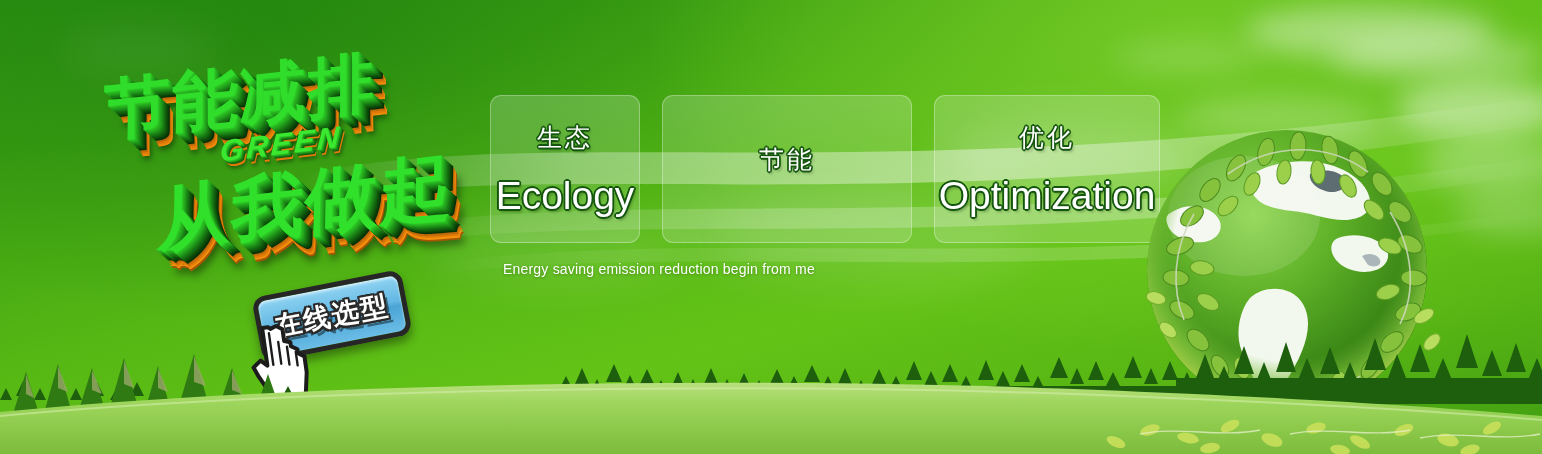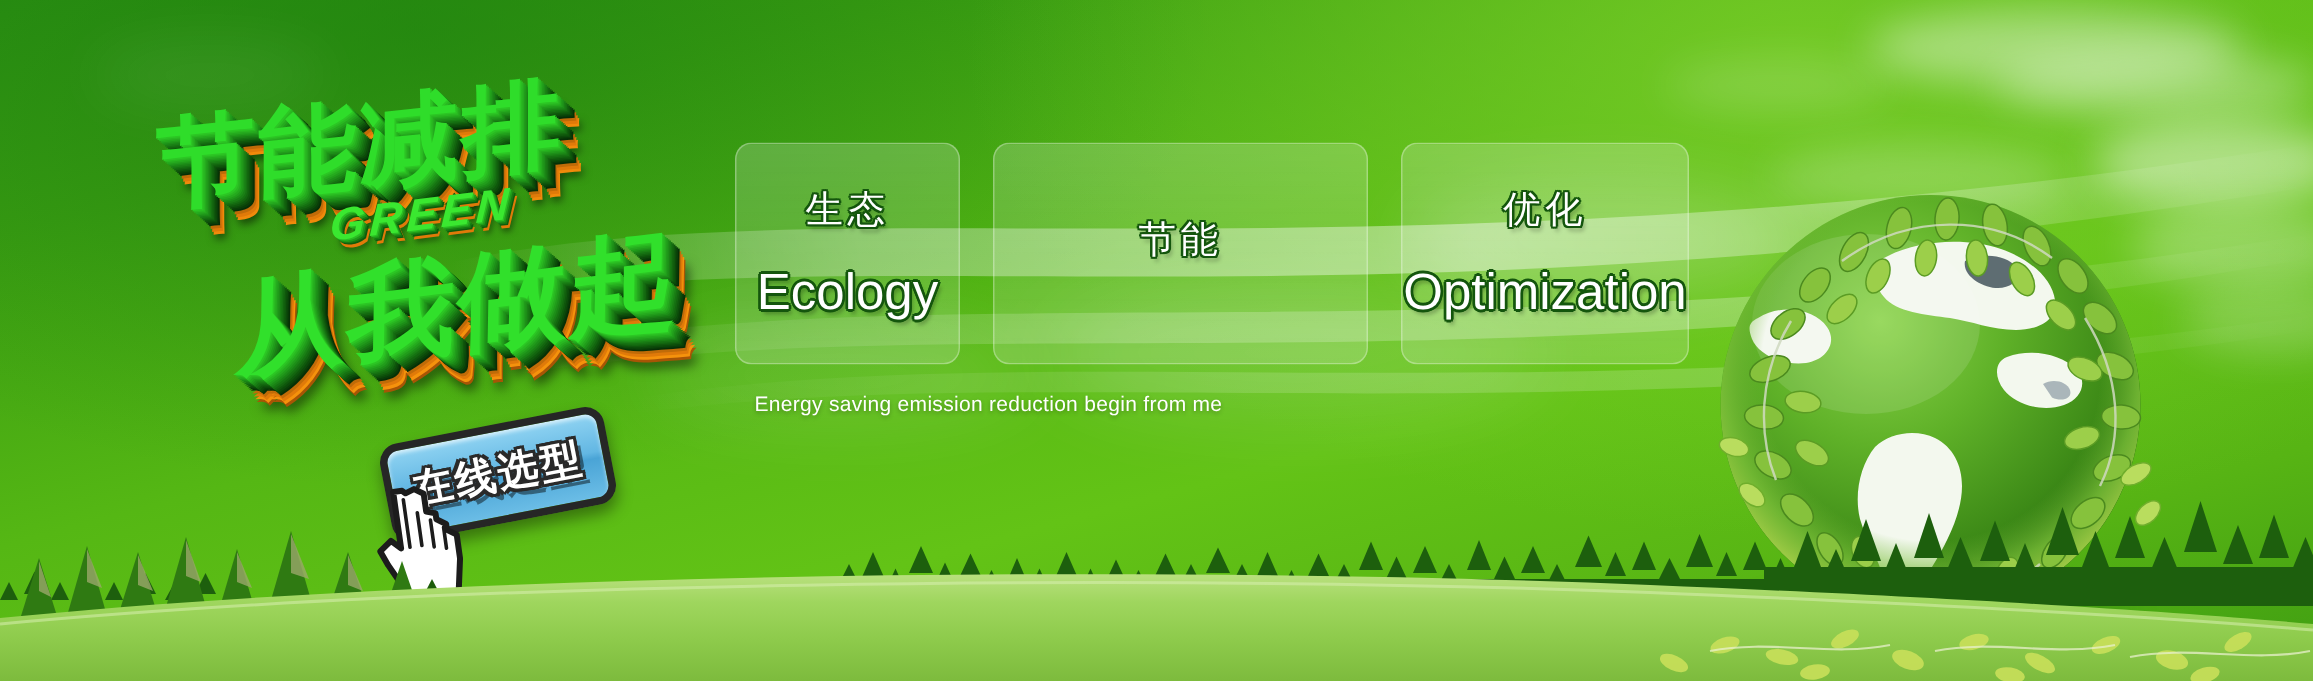--- a/index.html
+++ b/index.html
@@ -92,30 +92,30 @@
   .cards { position:absolute; left:490px; top:95px; display:flex; gap:22px; }
   .card {
     height:148px; border-radius:11px;
     background:linear-gradient(180deg, rgba(255,255,255,.20) 0%, rgba(255,255,255,.13) 55%, rgba(255,255,255,.17) 100%);
     border:1px solid rgba(255,255,255,.30);
     display:flex; flex-direction:column; align-items:center; justify-content:center;
     backdrop-filter:blur(0.5px);
   }
   .card.c1 { width:150px; }
   .card.c2 { width:250px;text-align:right; }
-  .card.c3 { width:192px; }
+  .card.c3 { width:226px; }
   .card-cn {
     font-size:25px; color:#ffffff; letter-spacing:3px; margin-bottom:20px;
     text-shadow:
       -1.6px 0 0 #14560d, 1.6px 0 0 #14560d, 0 -1.6px 0 #14560d, 0 1.6px 0 #14560d,
       -1.2px -1.2px 0 #14560d, 1.2px -1.2px 0 #14560d, -1.2px 1.2px 0 #14560d, 1.2px 1.2px 0 #14560d,
       2px 3px 3px rgba(0,0,0,.30);
   }
   .card-en {
-    font-size:34px; color:#ffffff; letter-spacing:0px;
+    font-size:39px; color:#ffffff; letter-spacing:0px;
     text-shadow:
       -1.8px 0 0 #14560d, 1.8px 0 0 #14560d, 0 -1.8px 0 #14560d, 0 1.8px 0 #14560d,
       -1.3px -1.3px 0 #14560d, 1.3px -1.3px 0 #14560d, -1.3px 1.3px 0 #14560d, 1.3px 1.3px 0 #14560d,
       2px 3px 3px rgba(0,0,0,.30);
   }
 
   
   .tagline {
     position:absolute; left:503px; top:261px;
     font-size:14px; color:#ffffff; letter-spacing:.2px;

